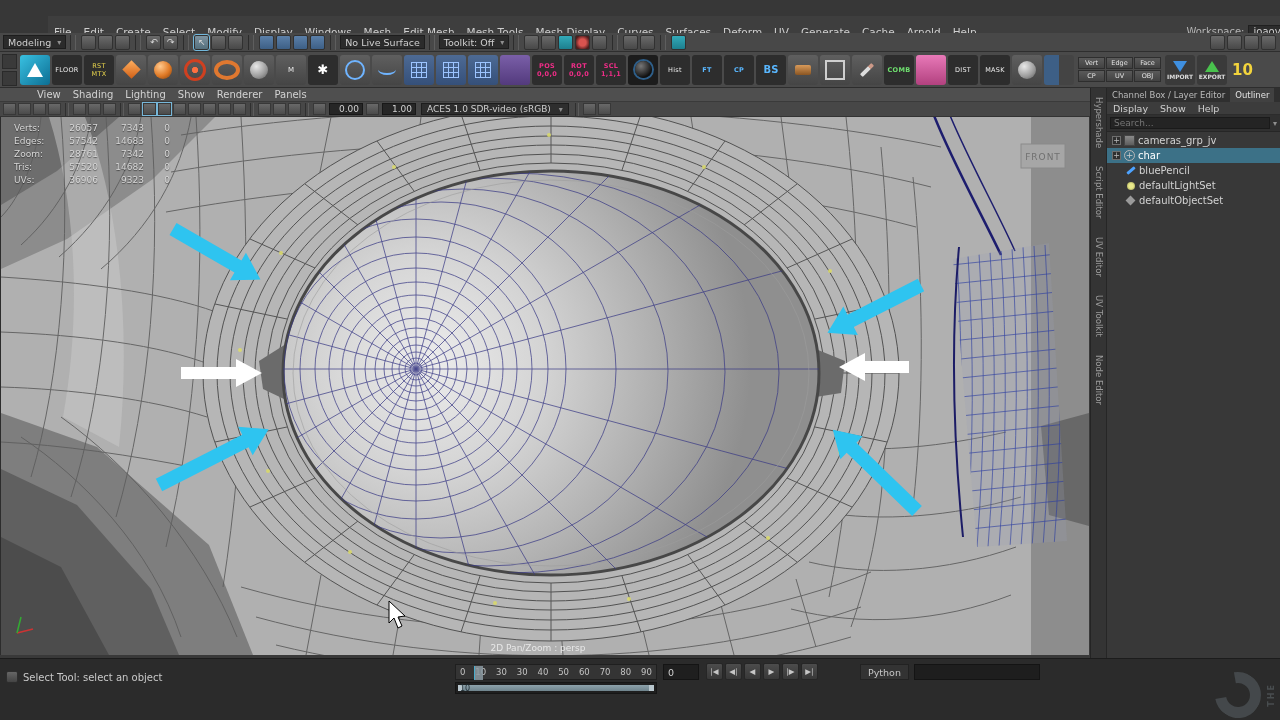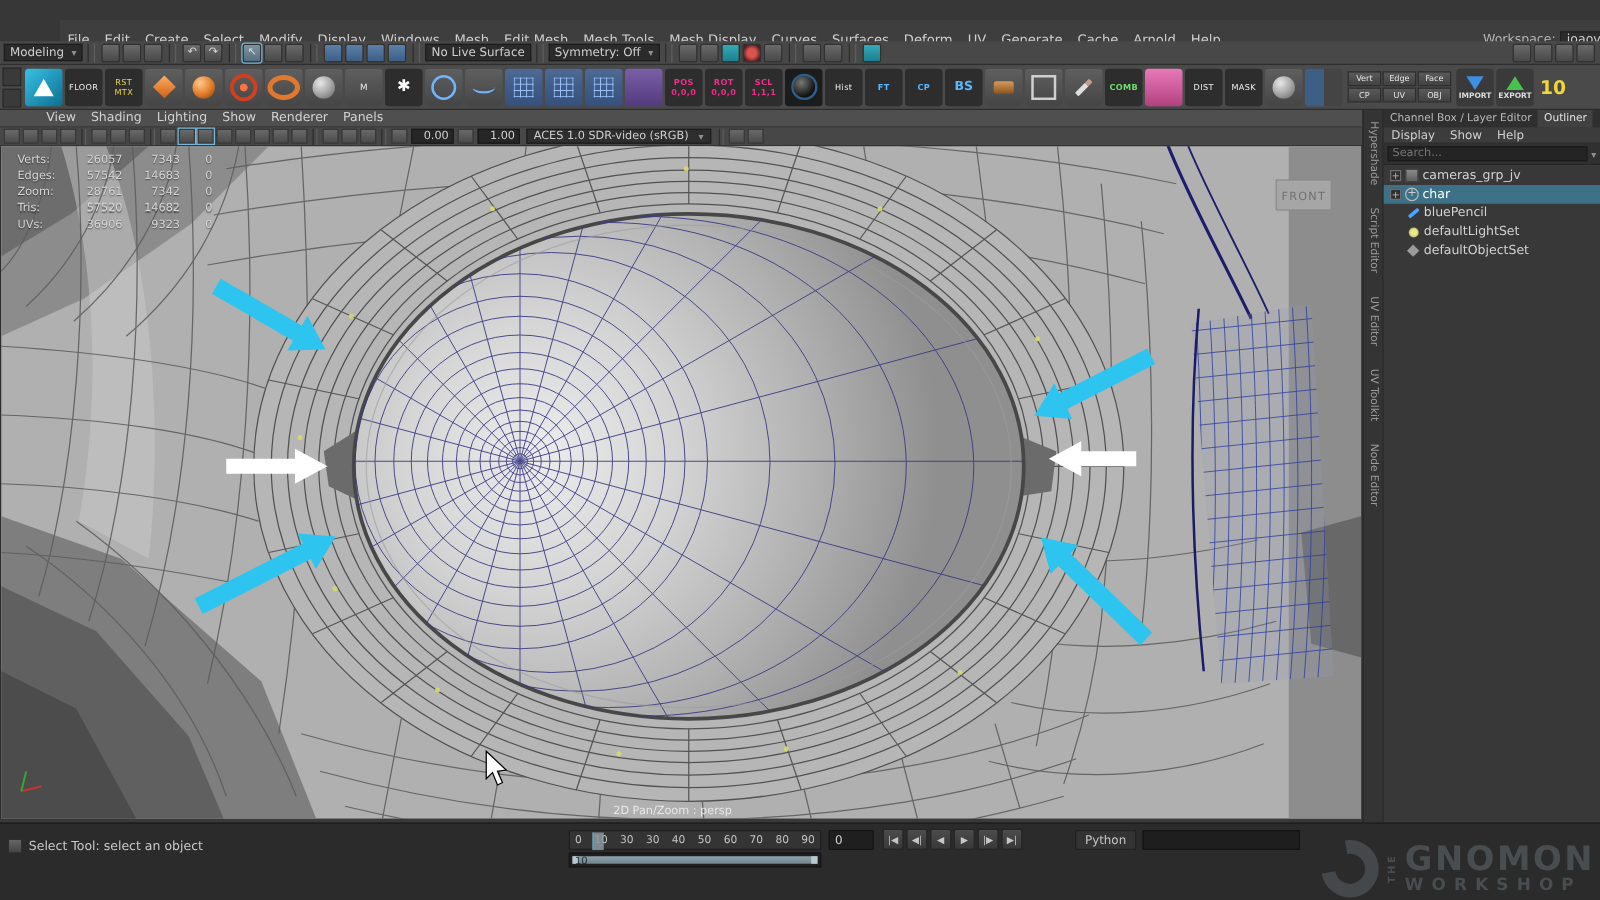--- a/index.html
+++ b/index.html
@@ -195,21 +195,21 @@
     <i class="ti blue"></i>
     <i class="ti blue"></i>
     <i class="ti blue"></i>
     <i class="ti blue"></i>
     <span class="ridge"></span>
     <span class="dd">
       <span>No Live Surface</span>
     </span>
     <span class="ridge"></span>
     <span class="dd">
-      <span>Symmetry: Off</span>
+      <span>Toolkit: Off</span>
       <span class="chev">▾</span>
     </span>
     <span class="ridge"></span>
     <i class="ti"></i>
     <i class="ti"></i>
     <i class="ti teal"></i>
     <i class="ti red"></i>
     <i class="ti"></i>
     <span class="ridge"></span>
     <i class="ti"></i>
@@ -728,19 +728,15 @@
       <span class="pb">▶|</span>
     </div>
 
     <div class="lang-btn">Python</div>
     <div class="cmd-input"></div>
   </div>
 
   <div class="watermark">
     <span class="wm-g"></span>
     <span class="wm-the">THE</span>
-    <span>
-      <div class="wm-gnomon">GNOMON</div>
-      <div class="wm-workshop">WORKSHOP</div>
-    </span>
   </div>
 
 </div>
 
 </body></html>

